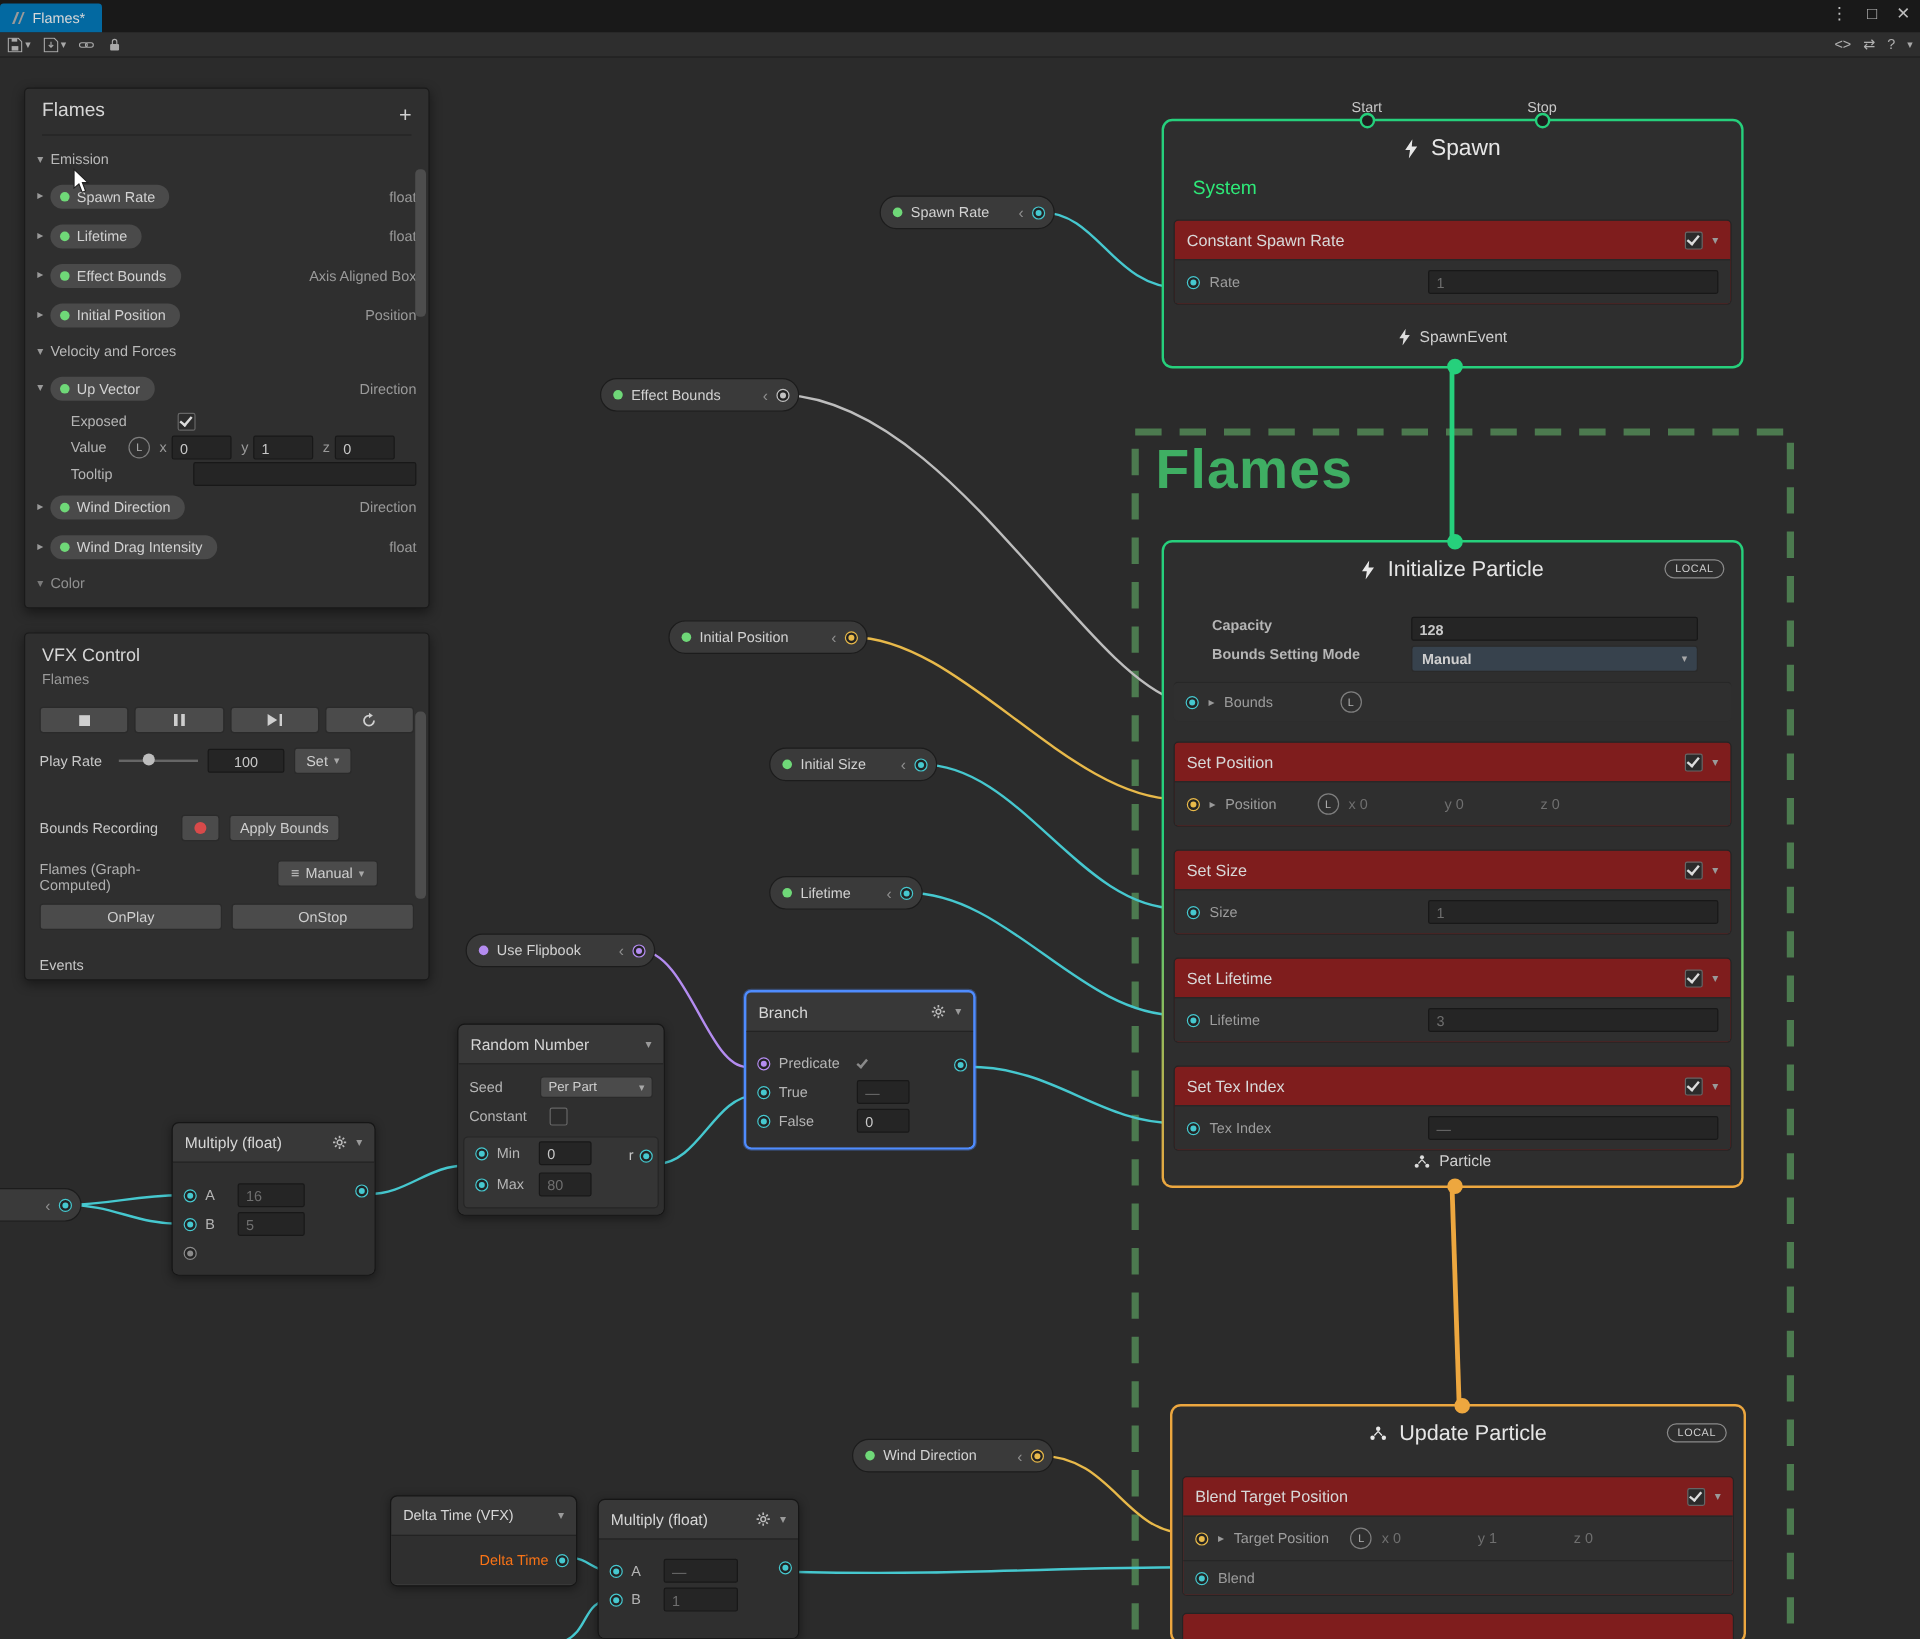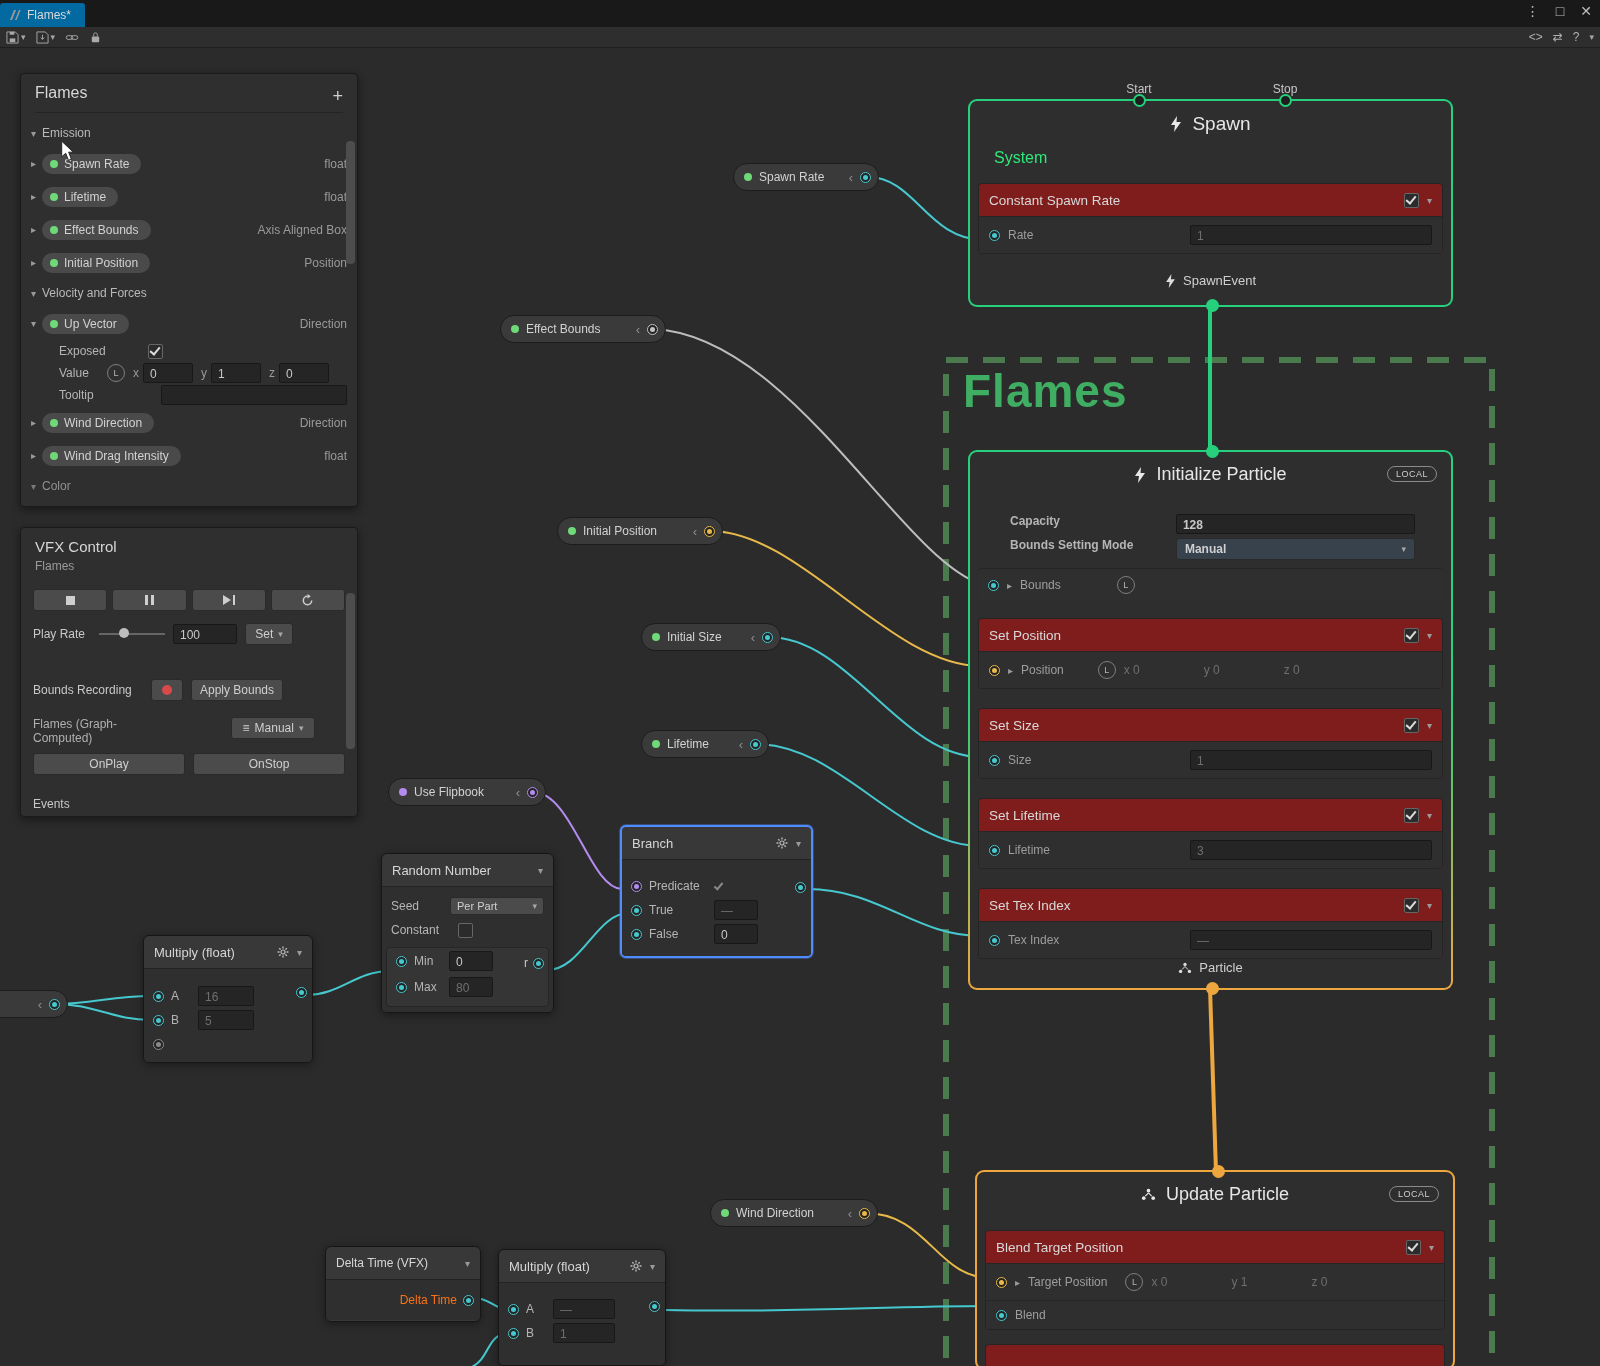--- a/index.html
+++ b/index.html
@@ -289,21 +289,21 @@
             <path d="M11.5 7 A4.5 4.5 0 1 1 7 2.5" fill="none" stroke="#cfcfcf" stroke-width="1.6"></path>
             <path d="M7 0 L10.5 2.5 L7 5 Z" fill="#cfcfcf"></path>
           </svg>
       </div>
     </div>
     <div class="ctlrow">
       <span style="width:58px;">Play Rate</span>
       <span class="slider">
           <span class="th"></span>
         </span>
-      <span class="fld" style="width:64px;">100</span>
+      <span class="fld" style="width:64px;text-align:center;">100</span>
       <span class="btn" style="width:48px;">
           <span>Set</span>
           <span class="caret">▾</span>
         </span>
     </div>
     <div class="ctlrow" style="margin-top:18px;">
       <span style="width:110px;">Bounds Recording</span>
       <span class="btn" style="width:32px;">
           <span class="recdot"></span>
         </span>

